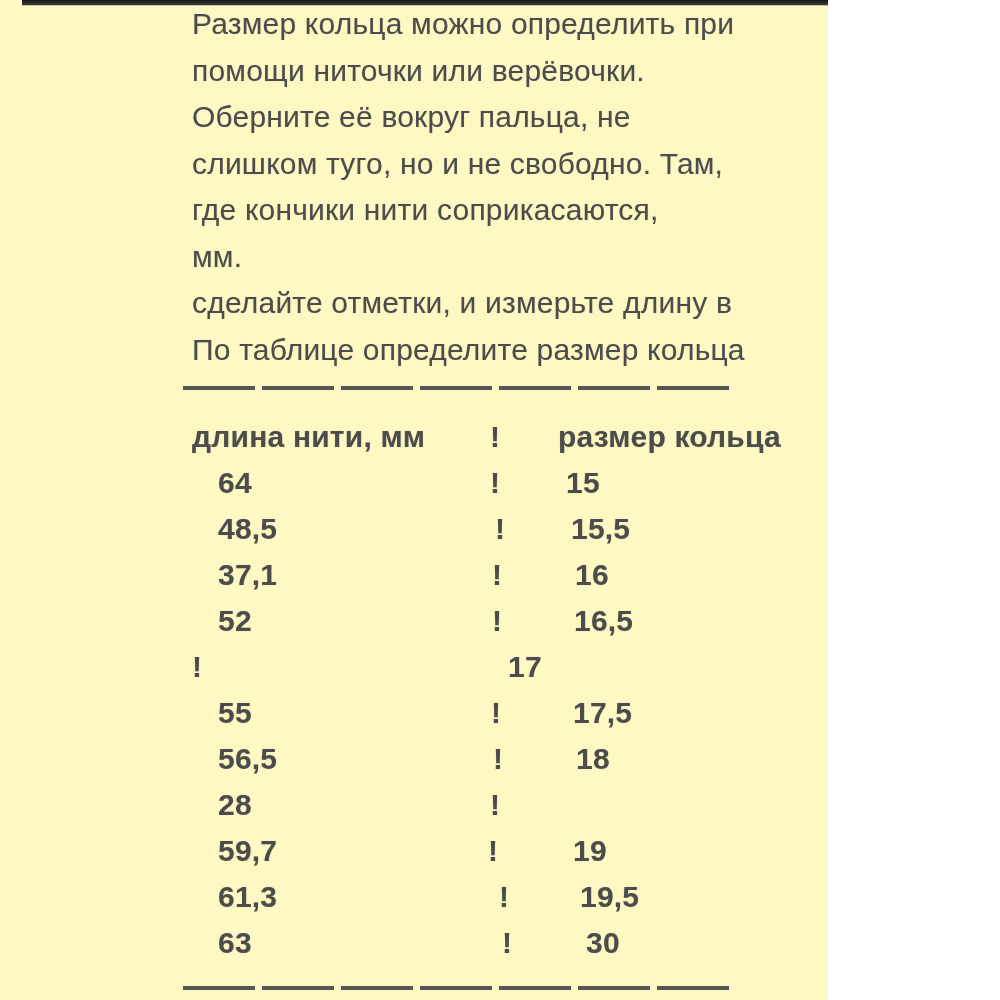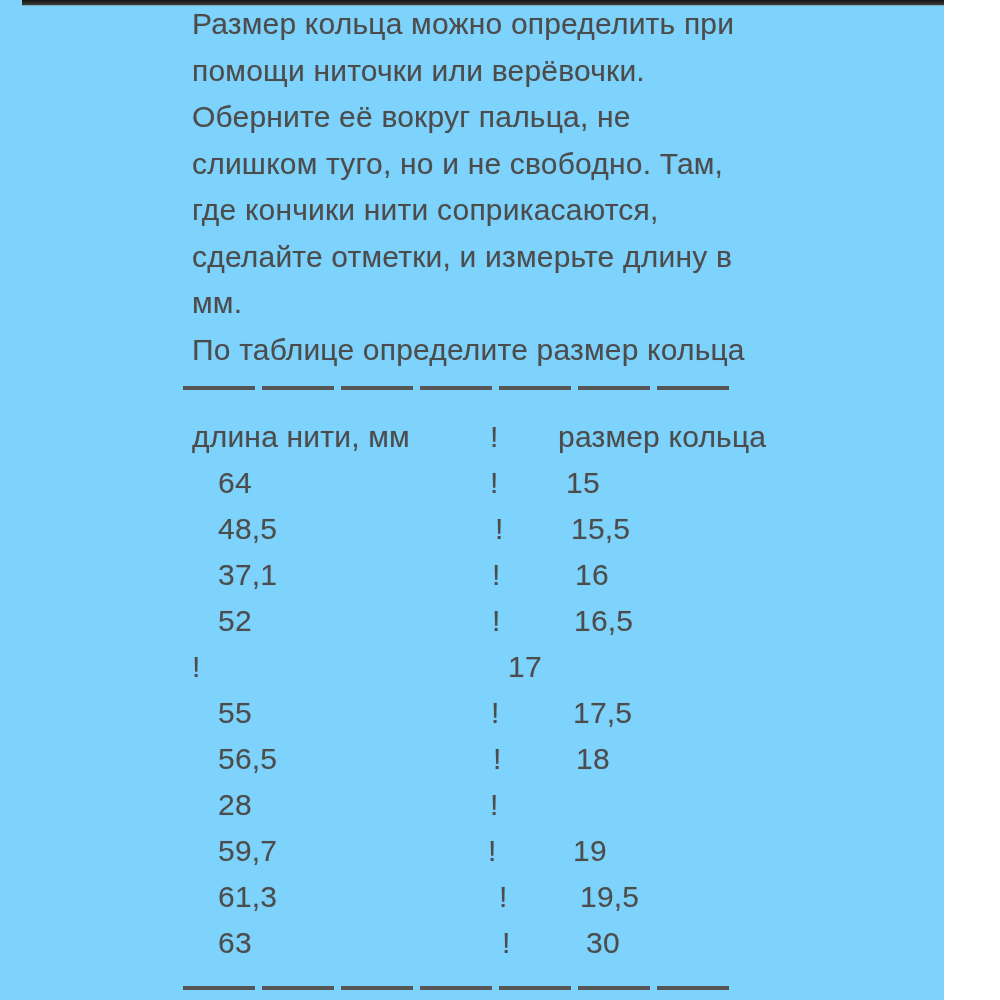--- a/index.html
+++ b/index.html
@@ -1,19 +1,19 @@
 <!DOCTYPE html>
 <html><head>
 <meta charset="utf-8">
 <style>
   html,body{margin:0;padding:0;background:#ffffff;}
   .canvas{
     position:relative;
-    width:944px;height:1000px;
-    background:#7dd3fc;
+    width:828px;height:1000px;
+    background:#fef9c3;
     overflow:hidden;
     font-family:"Liberation Sans","DejaVu Sans",sans-serif;
     color:#4c4c4c;
   }
   
   .top-bar{
     position:absolute;left:22px;top:0;width:941px;height:5px;
     background:linear-gradient(#141414,#3c3c3c);
     box-shadow:0 1px 0 rgba(120,120,120,.45);
   }
@@ -30,21 +30,21 @@
   .divider.top{top:386px;}
   .divider.bottom{top:986px;}
   .table{
     position:absolute;left:192px;top:414px;width:640px;
     font-size:30px;letter-spacing:.2px;
     text-shadow:0 0 1px rgba(90,90,90,.30);
   }
   .row{
     display:grid;
     grid-template-columns:298px 68px 1fr;
-    height:46px;align-items:center;
+    height:46px;align-items:center;font-weight:bold;
   }
   .row .len{white-space:nowrap;}
   .rows .row .len{padding-left:26px;}
   .rows .row .size{padding-left:8px;}
   
   .rows .row:nth-child(2) .excl{margin-left:5px}
   .rows .row:nth-child(3) .excl{margin-left:2px}
   .rows .row:nth-child(4) .excl{margin-left:2px}
   .rows .row:nth-child(6) .excl{margin-left:1px}
   .rows .row:nth-child(7) .excl{margin-left:3px}
@@ -68,22 +68,22 @@
 <div class="canvas">
 
   <div class="top-bar"></div>
 
   <div class="intro">
     <div>Размер кольца можно определить при</div>
     <div>помощи ниточки или верёвочки.</div>
     <div>Оберните её вокруг пальца, не</div>
     <div>слишком туго, но и не свободно. Там,</div>
     <div>где кончики нити соприкасаются,</div>
+    <div>мм.</div>
     <div>сделайте отметки, и измерьте длину в</div>
-    <div>мм.</div>
     <div>По таблице определите размер кольца</div>
   </div>
 
   <div class="divider top"></div>
 
   <div class="table">
     <div class="row header">
       <span class="len">длина нити, мм</span>
       <span class="excl">!</span>
       <span class="size">размер кольца</span>

